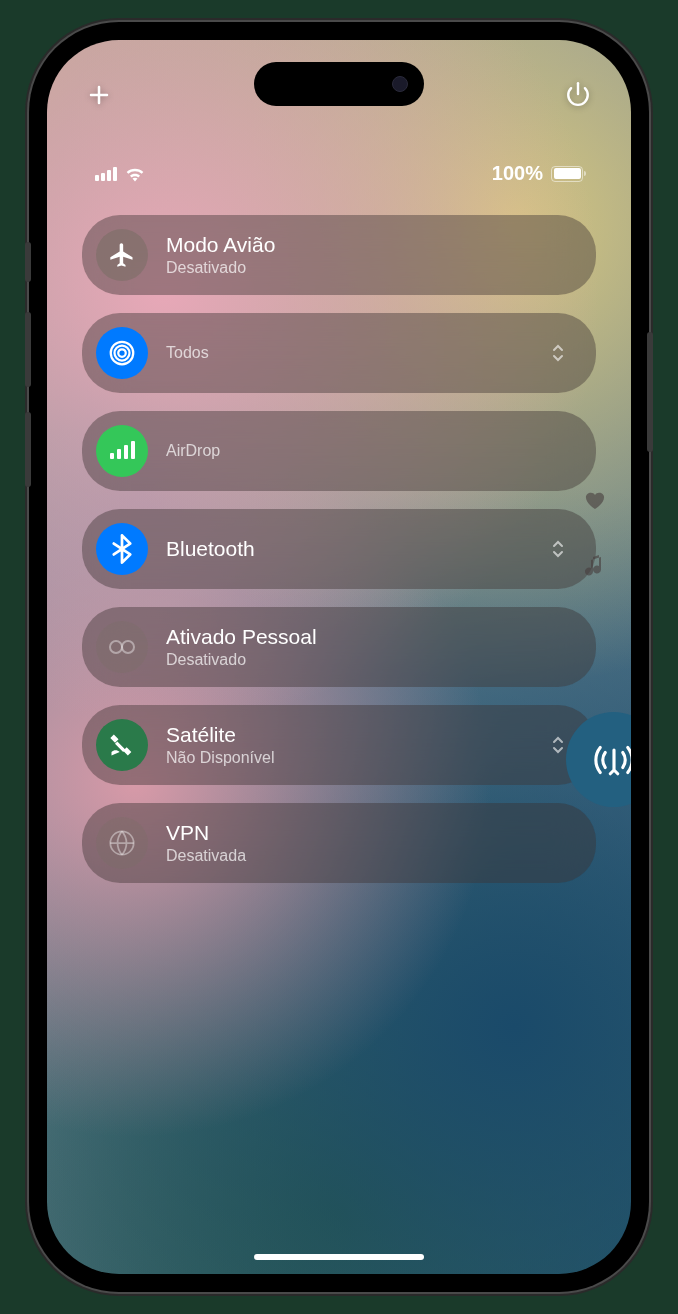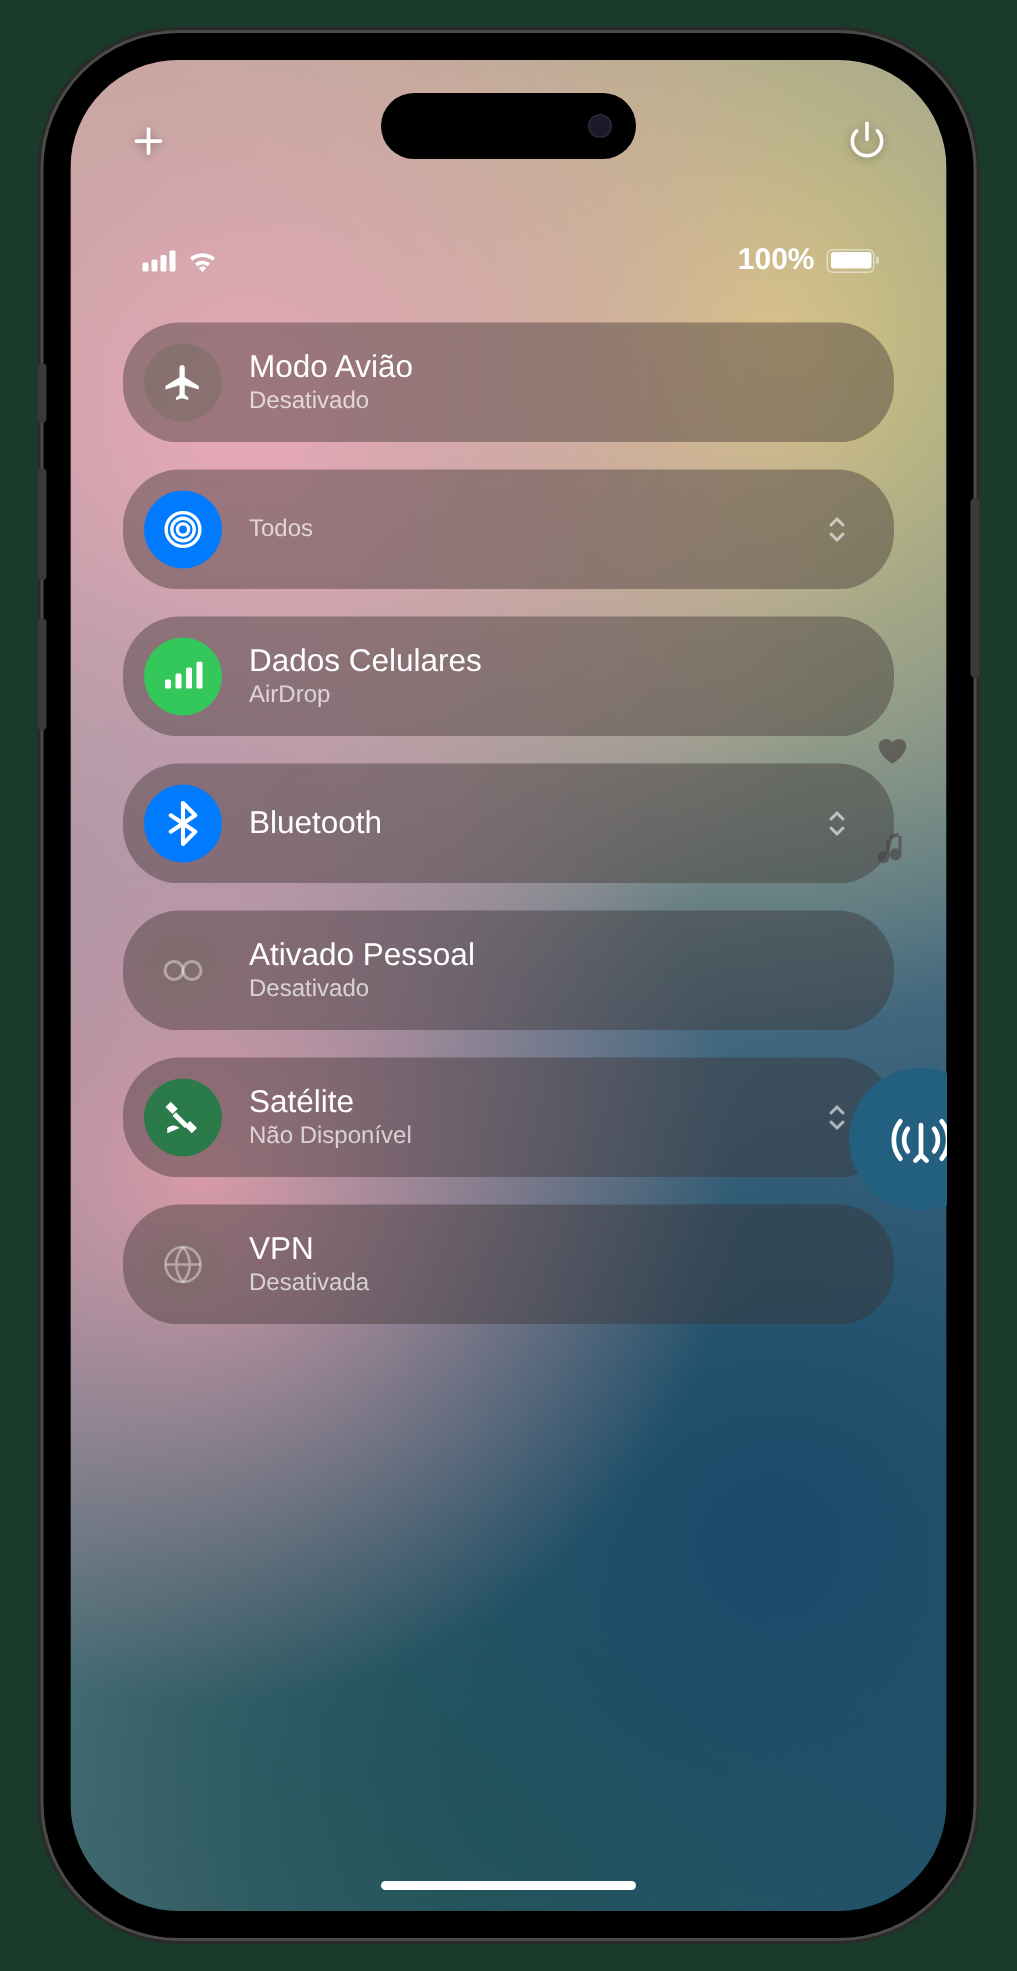--- a/index.html
+++ b/index.html
@@ -334,21 +334,20 @@
       <div class="tile">
         <div class="tile-icon icon-green">
           <svg width="28" height="20" viewBox="0 0 28 20" fill="#fff">
               <rect x="2" y="12" width="4" height="6" rx="1"></rect>
               <rect x="9" y="8" width="4" height="10" rx="1"></rect>
               <rect x="16" y="4" width="4" height="14" rx="1"></rect>
               <rect x="23" y="0" width="4" height="18" rx="1"></rect>
             </svg>
         </div>
         <div class="tile-text">
-          <span class="tile-title">Dados Celulares</span>
           <span class="tile-subtitle">AirDrop</span>
         </div>
       </div>
 
       <div class="tile">
         <div class="tile-icon icon-blue">
           <svg width="20" height="30" viewBox="0 0 14 22" fill="none" stroke="#fff" stroke-width="2" stroke-linejoin="round" stroke-linecap="round">
               <path d="M7 1v20l6-6-12-8m0 8l12-8-6-6"></path>
             </svg>
         </div>

